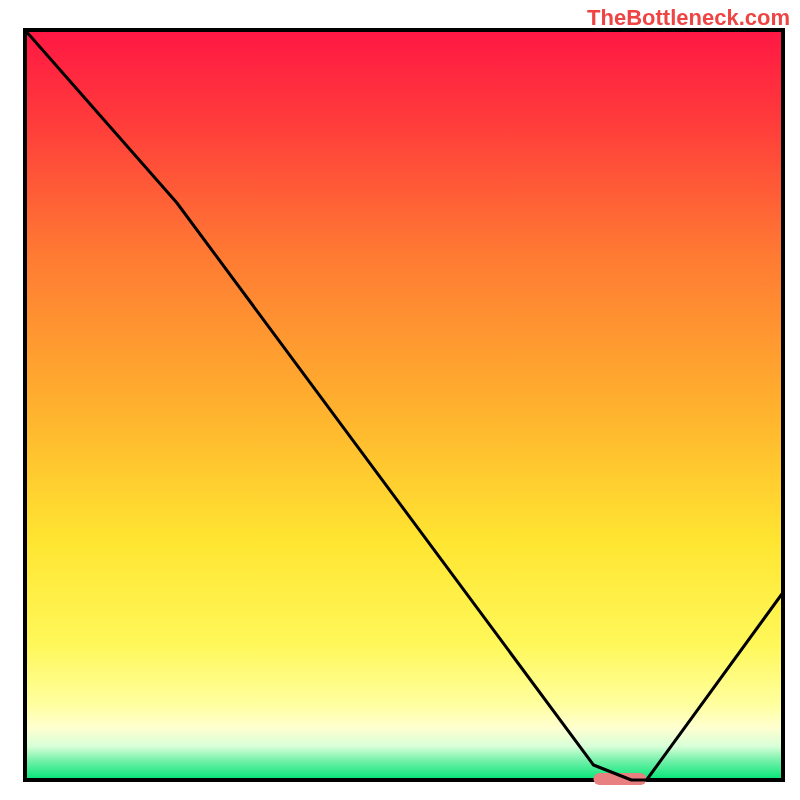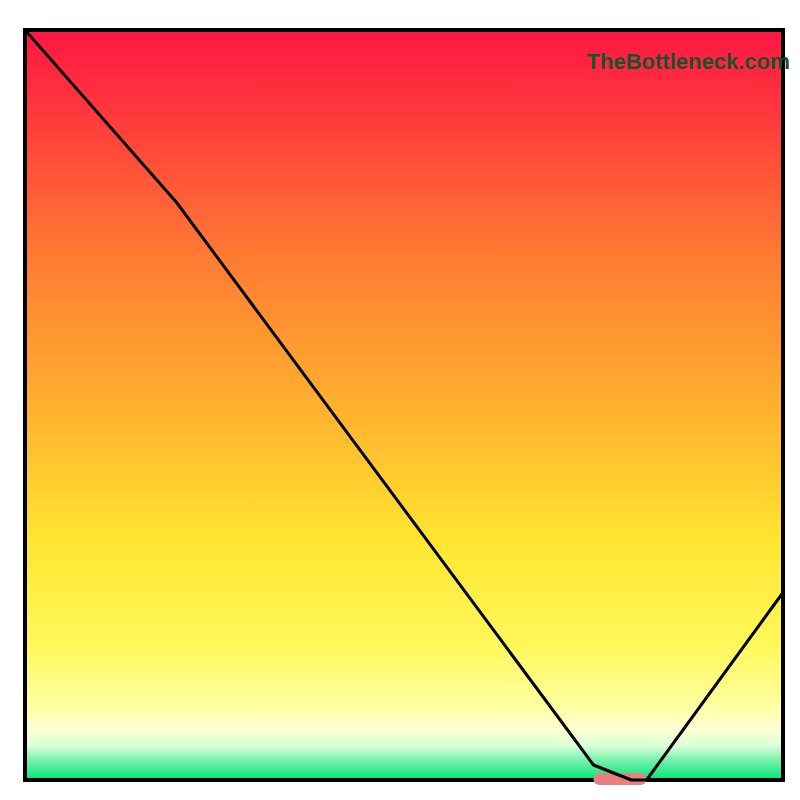--- a/index.html
+++ b/index.html
@@ -13,25 +13,24 @@
   }
   .chart-container {
     width: 800px;
     height: 800px;
     position: relative;
   }
   .watermark {
     position: absolute;
     top: 5px;
     right: 10px;
-    color: #14532d;
+    color: #ef4444;
     font-size: 22px;
     font-weight: bold;
     z-index: 10;
-    margin-top: 44px;
   }
   svg {
     display: block;
   }
 </style>
 </head>
 <body>
 
 <div class="chart-container">
   <div class="watermark">TheBottleneck.com</div>

